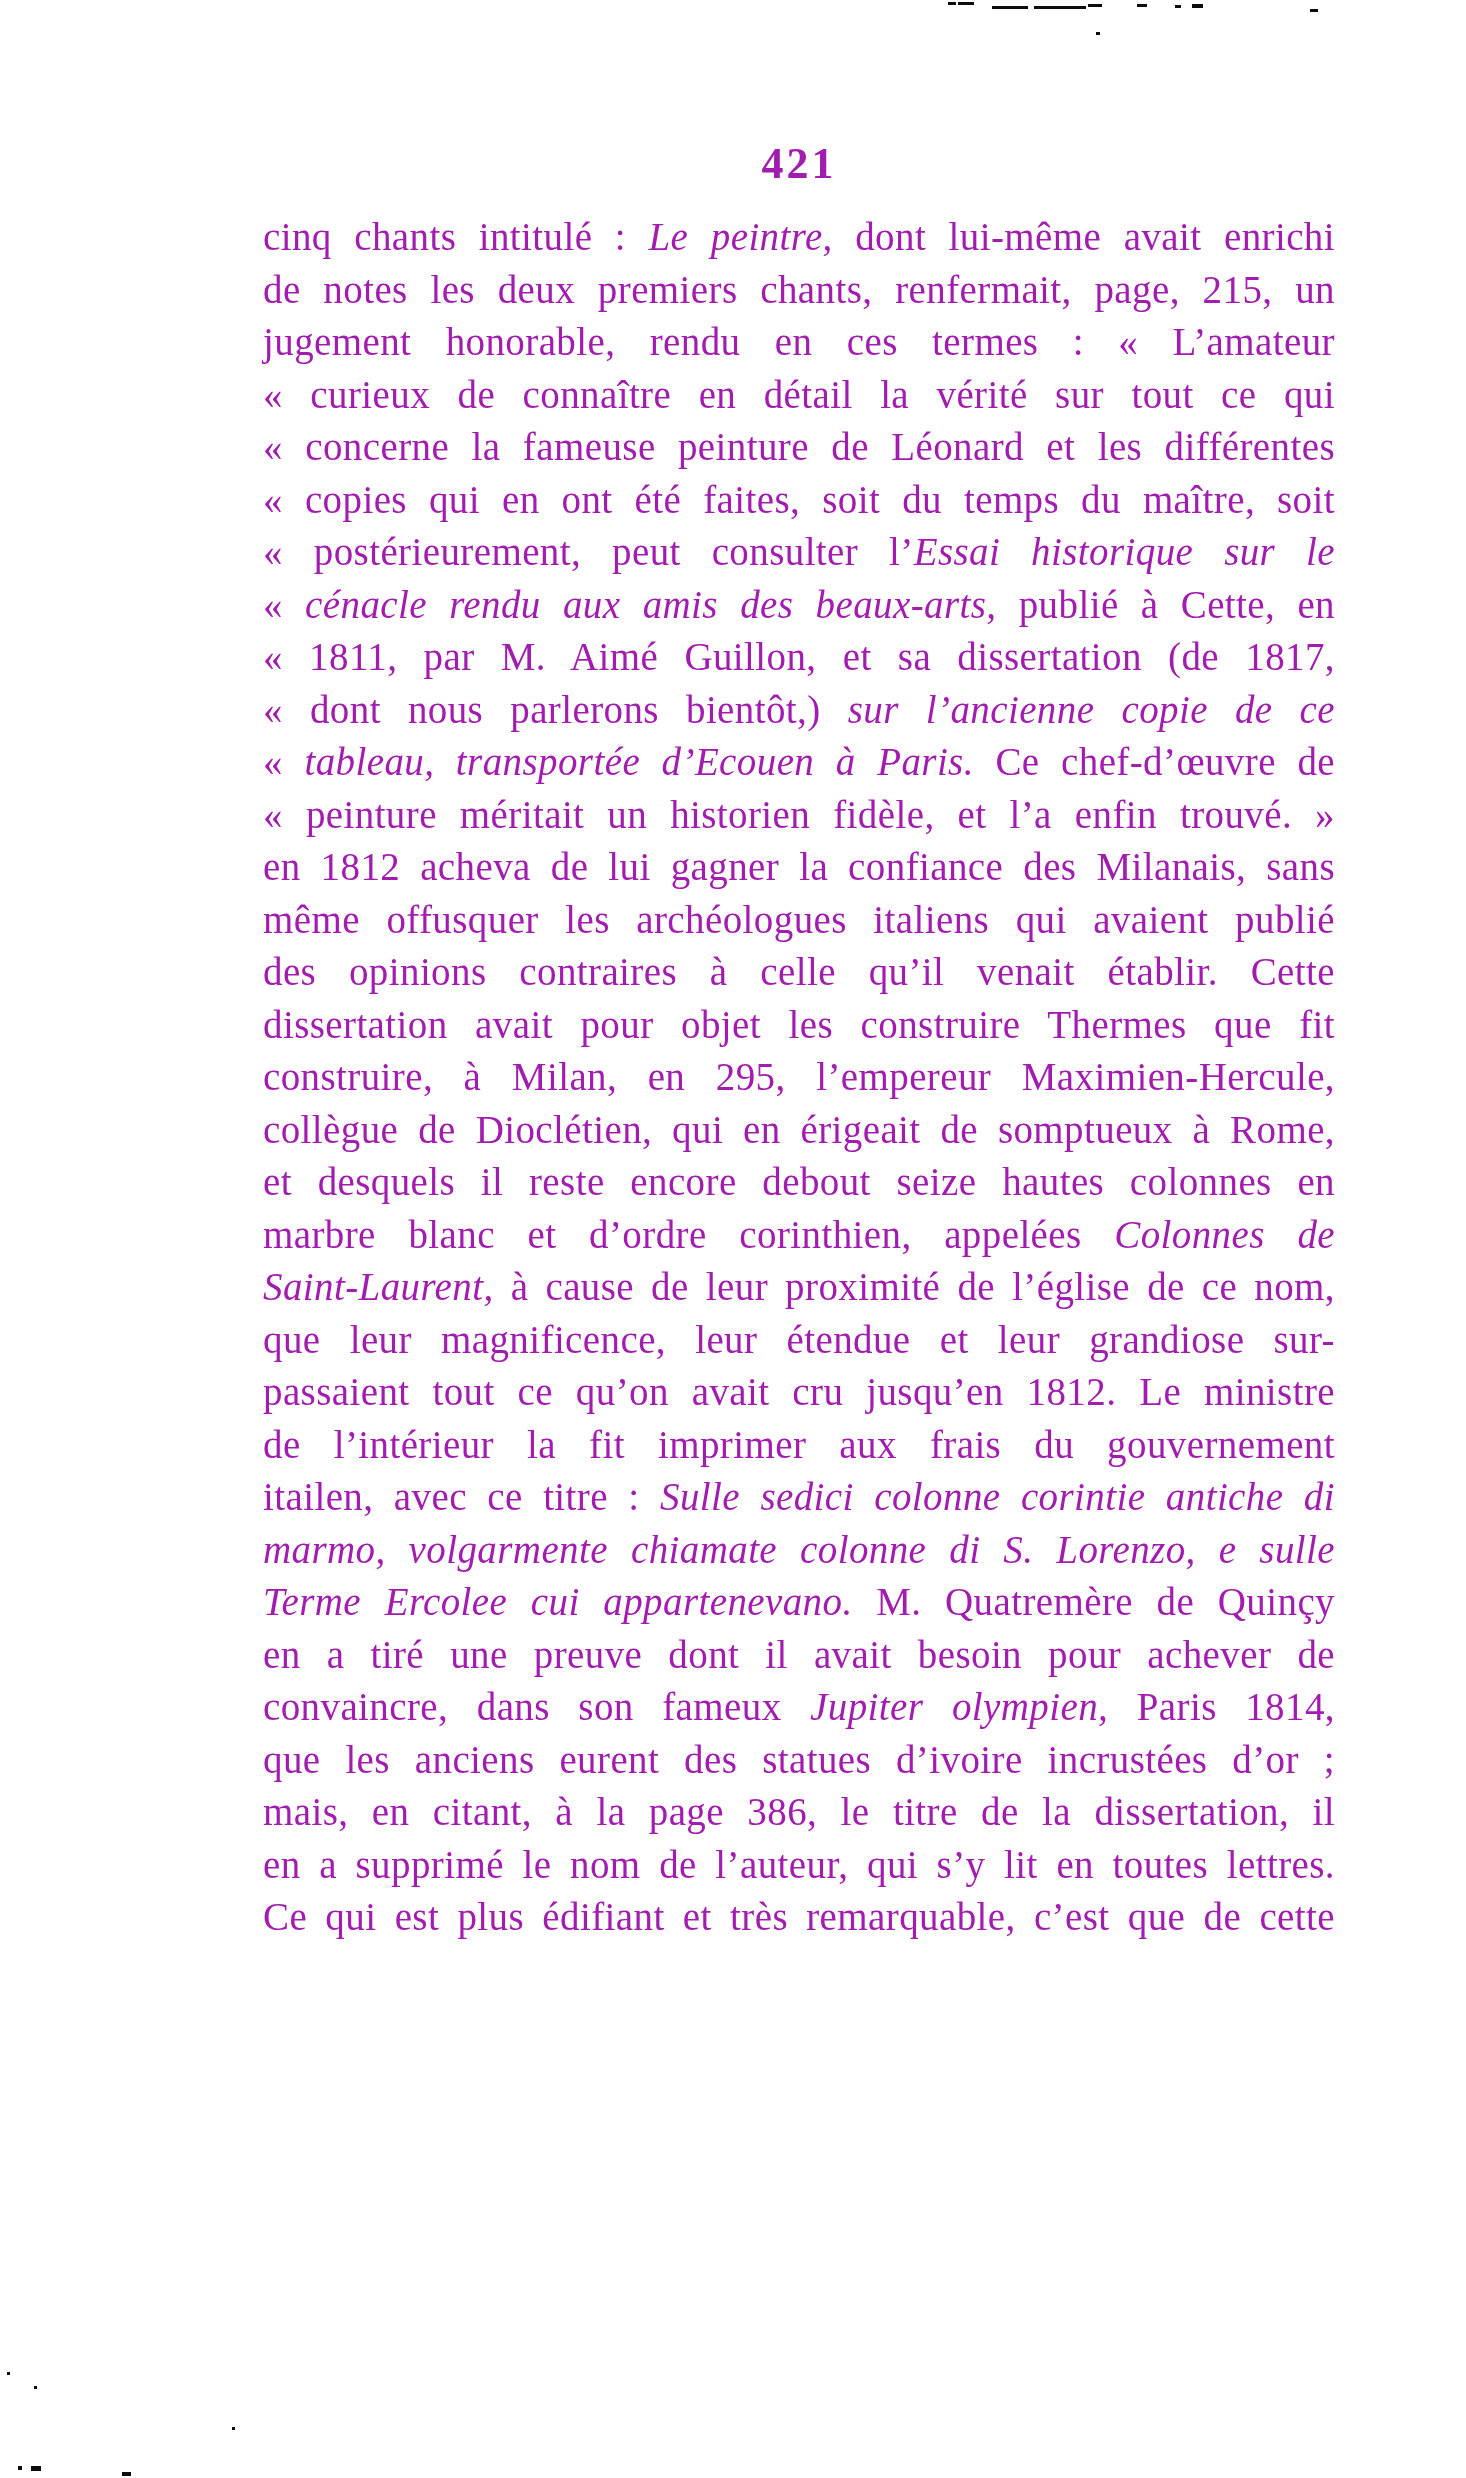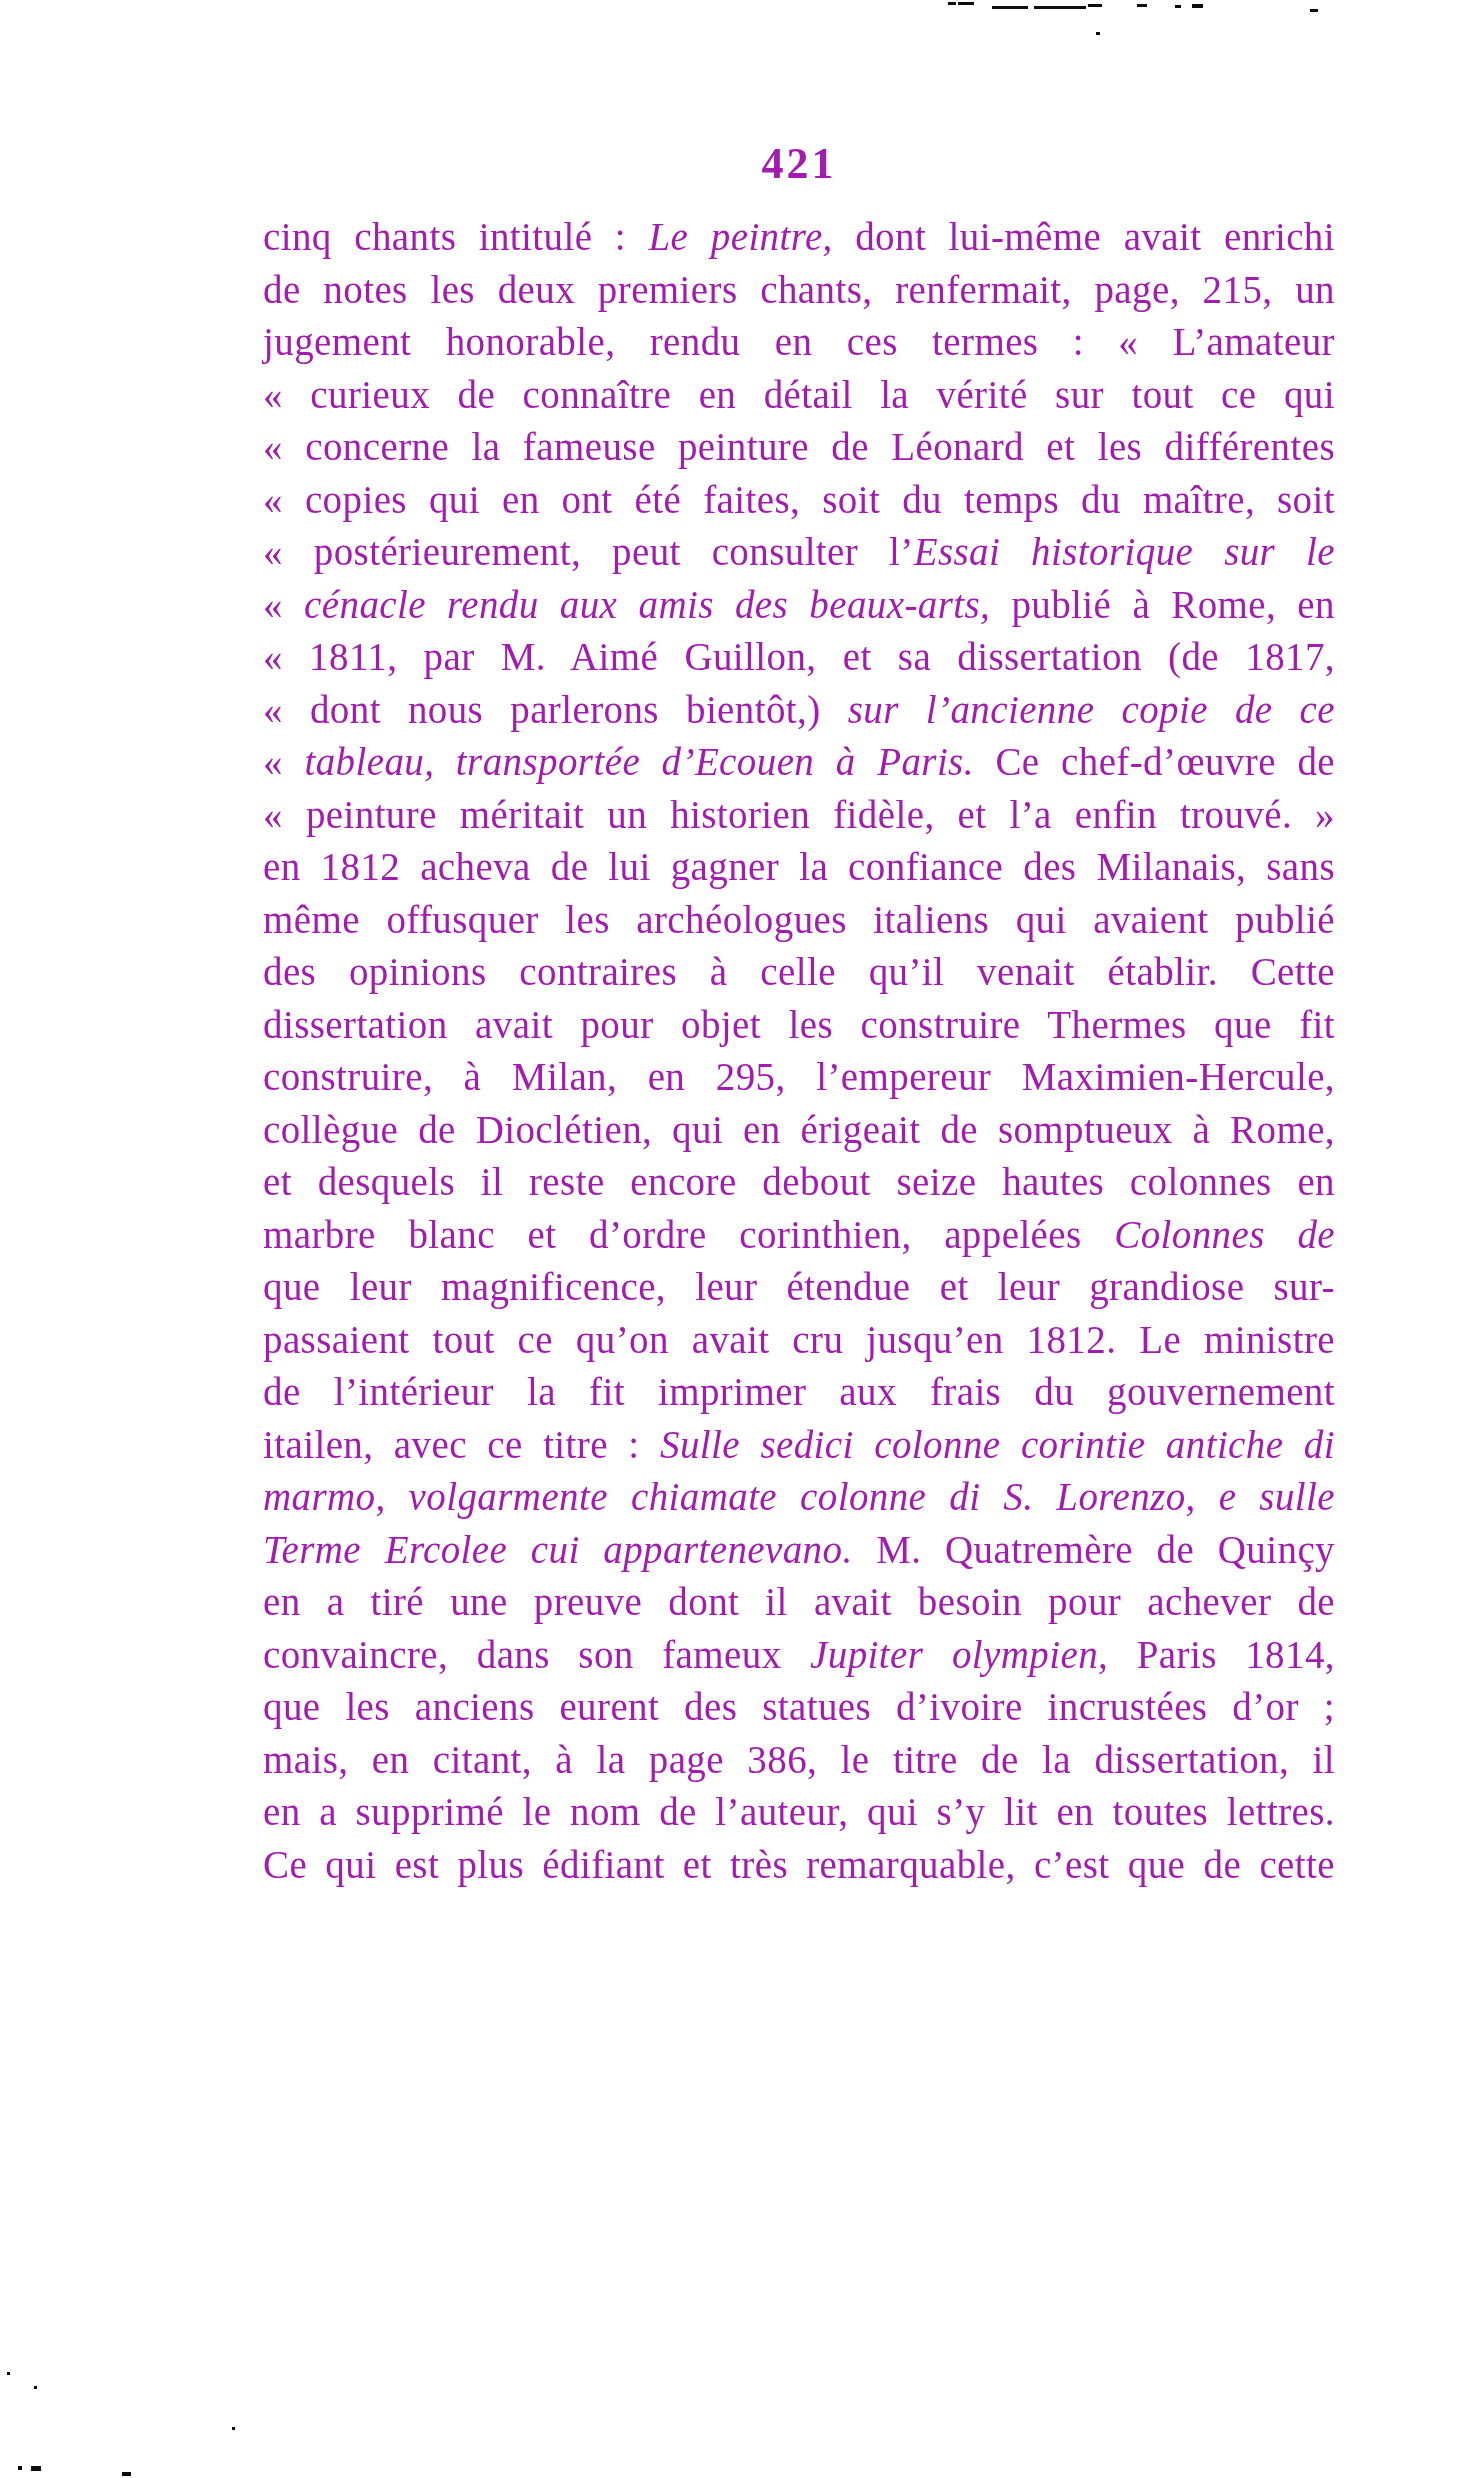--- a/index.html
+++ b/index.html
@@ -79,33 +79,34 @@
   <div class="page-number">421</div>
 
   <div class="text-block" id="text-block">
       <div class="line"><span>cinq chants intitulé : </span><i>Le peintre,</i><span> dont lui-même avait enrichi</span></div>
       <div class="line"><span>de notes les deux premiers chants, renfermait, page, 215, un</span></div>
       <div class="line"><span>jugement honorable, rendu en ces termes : « L’amateur</span></div>
       <div class="line"><span>« curieux de connaître en détail la vérité sur tout ce qui</span></div>
       <div class="line"><span>« concerne la fameuse peinture de Léonard et les différentes</span></div>
       <div class="line"><span>« copies qui en ont été faites, soit du temps du maître, soit</span></div>
       <div class="line"><span>« postérieurement, peut consulter l’</span><i>Essai historique sur le</i></div>
-      <div class="line"><span>« </span><i>cénacle rendu aux amis des beaux-arts,</i><span> publié à Rome, en</span></div>
+      <div class="line"><span>« </span><i>cénacle rendu aux amis des beaux-arts,</i><span> publié à Cette, en</span></div>
       <div class="line"><span>« 1811, par M. Aimé Guillon, et sa dissertation (de 1817,</span></div>
       <div class="line"><span>« dont nous parlerons bientôt,) </span><i>sur l’ancienne copie de ce</i></div>
       <div class="line"><span>« </span><i>tableau, transportée d’Ecouen à Paris.</i><span> Ce chef-d’œuvre de</span></div>
       <div class="line"><span>« peinture méritait un historien fidèle, et l’a enfin trouvé. »</span></div>
       <div class="line"><span>en 1812 acheva de lui gagner la confiance des Milanais, sans</span></div>
       <div class="line"><span>même offusquer les archéologues italiens qui avaient publié</span></div>
       <div class="line"><span>des opinions contraires à celle qu’il venait établir. Cette</span></div>
       <div class="line"><span>dissertation avait pour objet les construire Thermes que fit</span></div>
       <div class="line"><span>construire, à Milan, en 295, l’empereur Maximien-Hercule,</span></div>
       <div class="line"><span>collègue de Dioclétien, qui en érigeait de somptueux à Rome,</span></div>
       <div class="line"><span>et desquels il reste encore debout seize hautes colonnes en</span></div>
       <div class="line"><span>marbre blanc et d’ordre corinthien, appelées </span><i>Colonnes de</i></div>
+      <div class="line"><i>Saint-Laurent,</i><span> à cause de leur proximité de l’église de ce nom,</span></div>
       <div class="line"><span>que leur magnificence, leur étendue et leur grandiose sur-</span></div>
       <div class="line"><span>passaient tout ce qu’on avait cru jusqu’en 1812. Le ministre</span></div>
       <div class="line"><span>de l’intérieur la fit imprimer aux frais du gouvernement</span></div>
       <div class="line"><span>itailen, avec ce titre : </span><i>Sulle sedici colonne corintie antiche di</i></div>
       <div class="line"><i>marmo, volgarmente chiamate colonne di S. Lorenzo, e sulle</i></div>
       <div class="line"><i>Terme Ercolee cui appartenevano.</i><span> M. Quatremère de Quinçy</span></div>
       <div class="line"><span>en a tiré une preuve dont il avait besoin pour achever de</span></div>
       <div class="line"><span>convaincre, dans son fameux </span><i>Jupiter olympien,</i><span> Paris 1814,</span></div>
       <div class="line"><span>que les anciens eurent des statues d’ivoire incrustées d’or ;</span></div>
       <div class="line"><span>mais, en citant, à la page 386, le titre de la dissertation, il</span></div>

